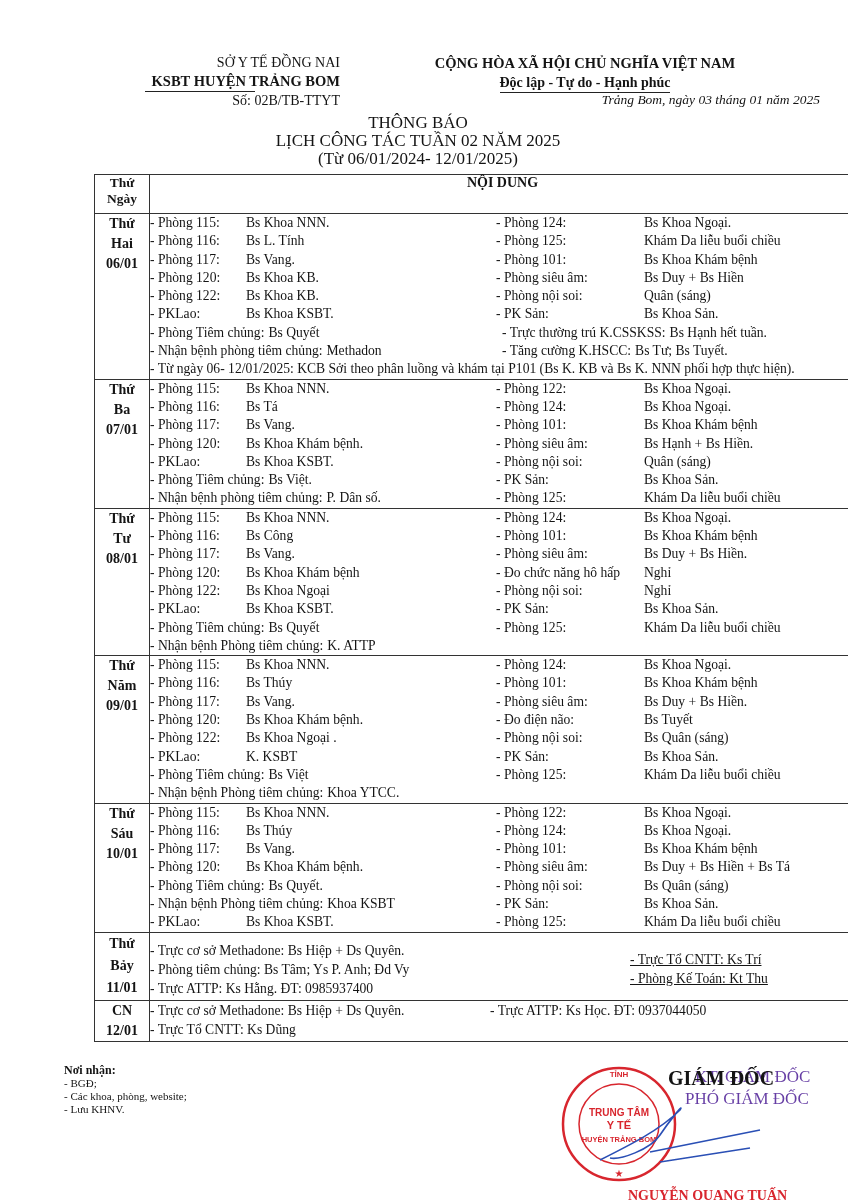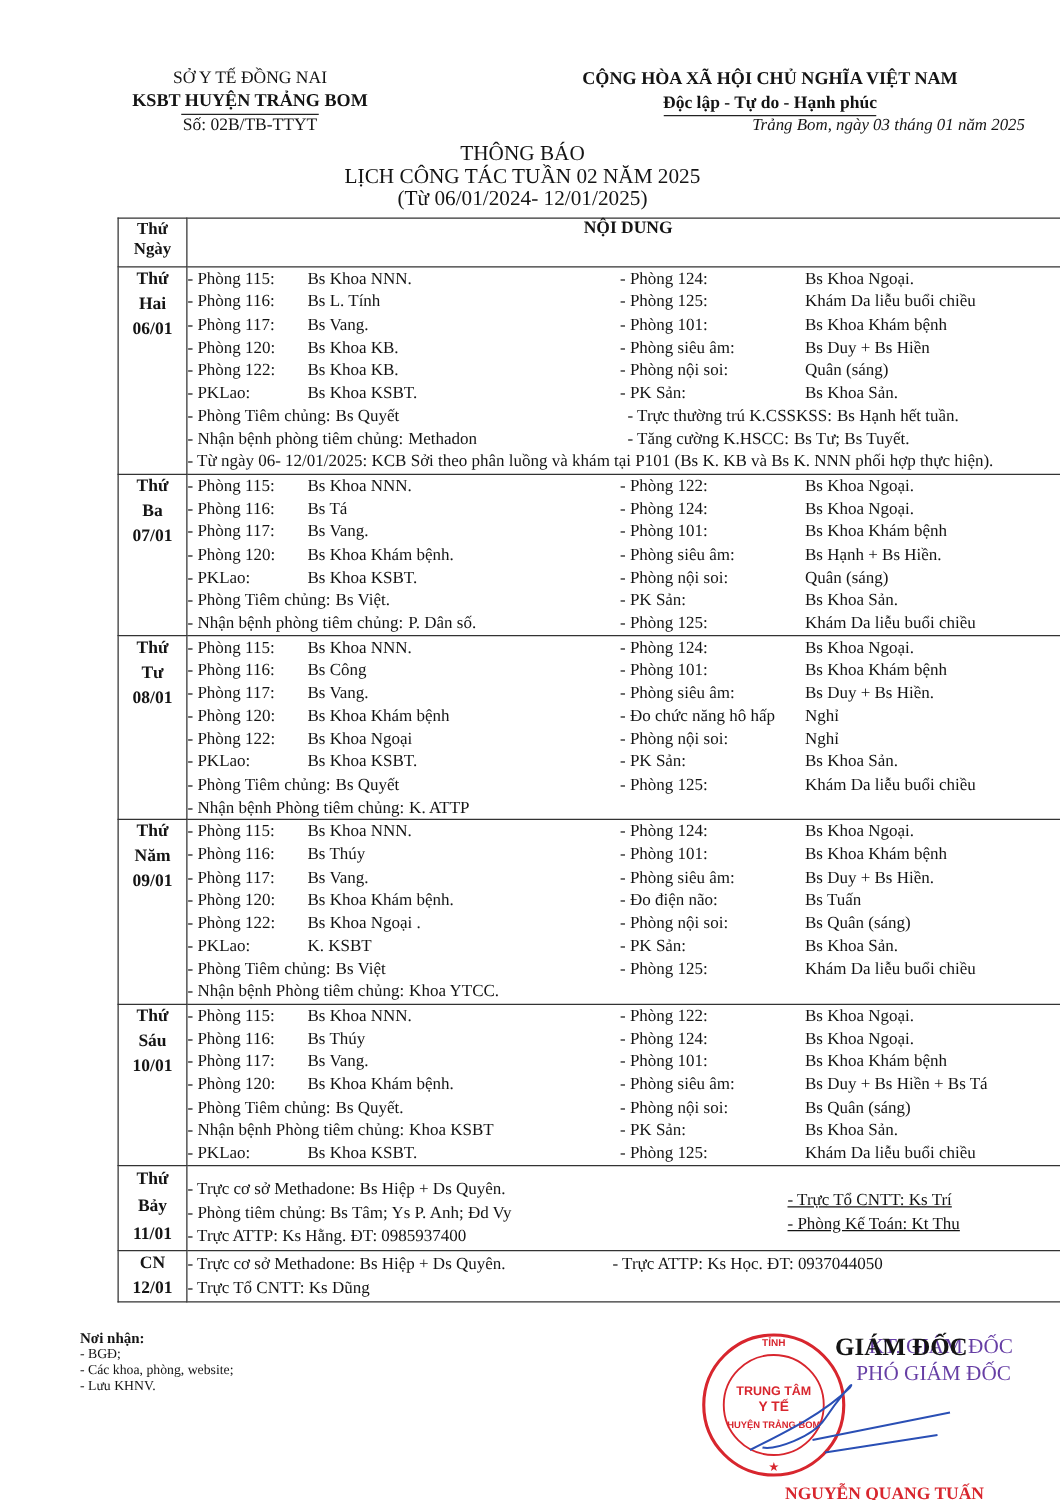--- a/index.html
+++ b/index.html
@@ -1,20 +1,20 @@
 <!DOCTYPE html>
 <html><head>
 <meta charset="utf-8">
 <style>
   html, body { margin:0; padding:0; background:#fff; }
   body { width:848px; height:1200px; position:relative; overflow:hidden; font-family:"Liberation Serif", serif; color:#141414; }
-  .hdr-left { position:absolute; left:60px; top:54px; width:280px; text-align:center; font-size:14px; line-height:18px; }
+  .hdr-left { position:absolute; left:60px; top:54px; width:280px; text-align:right; font-size:14px; line-height:18px; }
   .hdr-left .org2 { font-weight:bold; font-size:14.5px; }
   .underline-short { display:block; width:110px; height:1px; background:#222; margin:1px auto 0 auto; }
-  .hdr-right { position:absolute; left:396px; top:54px; width:440px; text-align:center; font-size:14.5px; line-height:19px; font-weight:bold; }
+  .hdr-right { position:absolute; left:365px; top:54px; width:440px; text-align:center; font-size:14.5px; line-height:19px; font-weight:bold; }
   .hdr-right .motto { font-weight:bold; font-size:14px; }
   .underline-motto { display:block; width:170px; height:1px; background:#222; margin:0 auto; }
   .date-line { position:absolute; right:28px; top:92px; font-style:italic; font-size:13.5px; }
   .title { position:absolute; left:0; width:836px; top:114px; text-align:center; font-weight:normal; font-size:17px; line-height:18px; }
   table.sched { position:absolute; left:62px; top:174px; width:762px; border-collapse:collapse; font-size:13.6px;margin-left:32px; }
   table.sched td, table.sched th { border:1.5px solid #333; vertical-align:top; padding:0; }
   th.day-h { width:54px; font-weight:bold; font-size:13.5px; line-height:16px; text-align:center; height:38px; vertical-align:middle; }
   th.content-h { font-weight:bold; font-size:14px; text-align:center; vertical-align:middle; }
   td.day { text-align:center; font-weight:bold; font-size:14px; line-height:20px; vertical-align:middle; }
   td.content { padding:0 4px 0 2px; }
@@ -353,21 +353,21 @@
               <div class="row">
                 <span class="k">- Phòng 101:</span>
                 <span class="v">Bs Khoa Khám bệnh</span>
               </div>
               <div class="row">
                 <span class="k">- Phòng siêu âm:</span>
                 <span class="v">Bs Duy + Bs Hiền.</span>
               </div>
               <div class="row">
                 <span class="k">- Đo điện não:</span>
-                <span class="v">Bs Tuấn</span>
+                <span class="v">Bs Tuyết</span>
               </div>
               <div class="row">
                 <span class="k">- Phòng nội soi:</span>
                 <span class="v">Bs Quân (sáng)</span>
               </div>
               <div class="row">
                 <span class="k">- PK Sản:</span>
                 <span class="v">Bs Khoa Sản.</span>
               </div>
               <div class="row">

